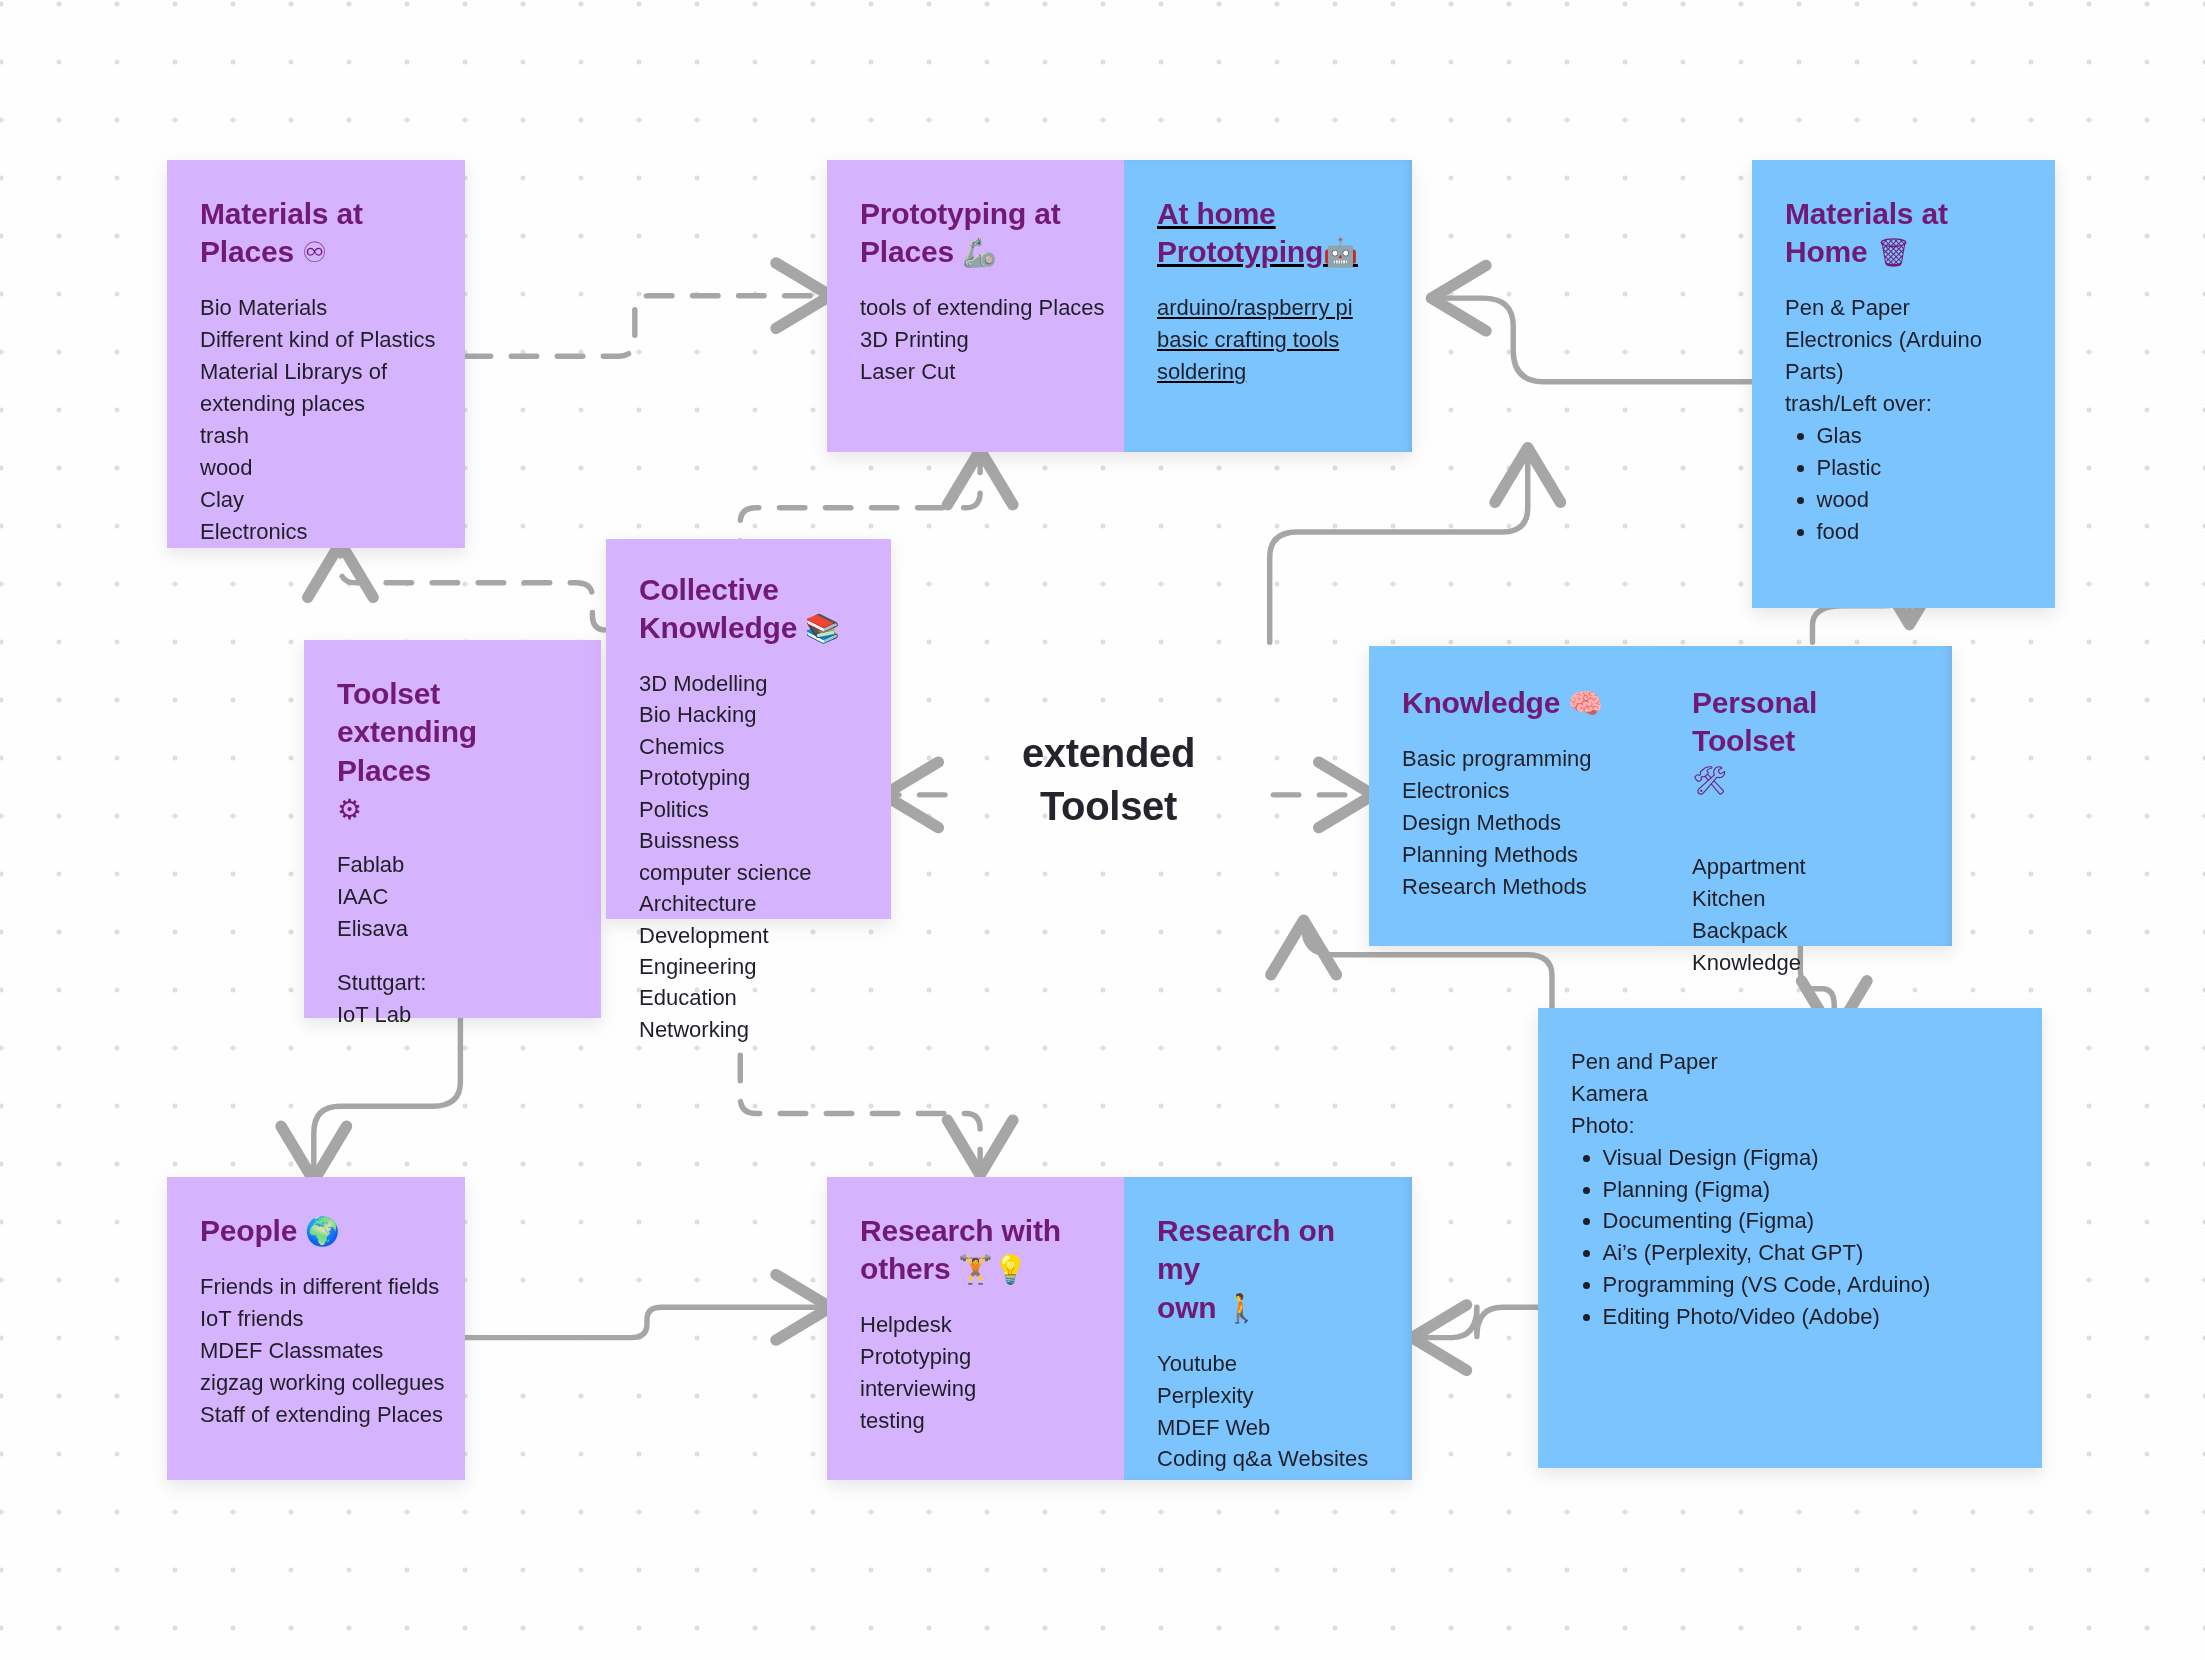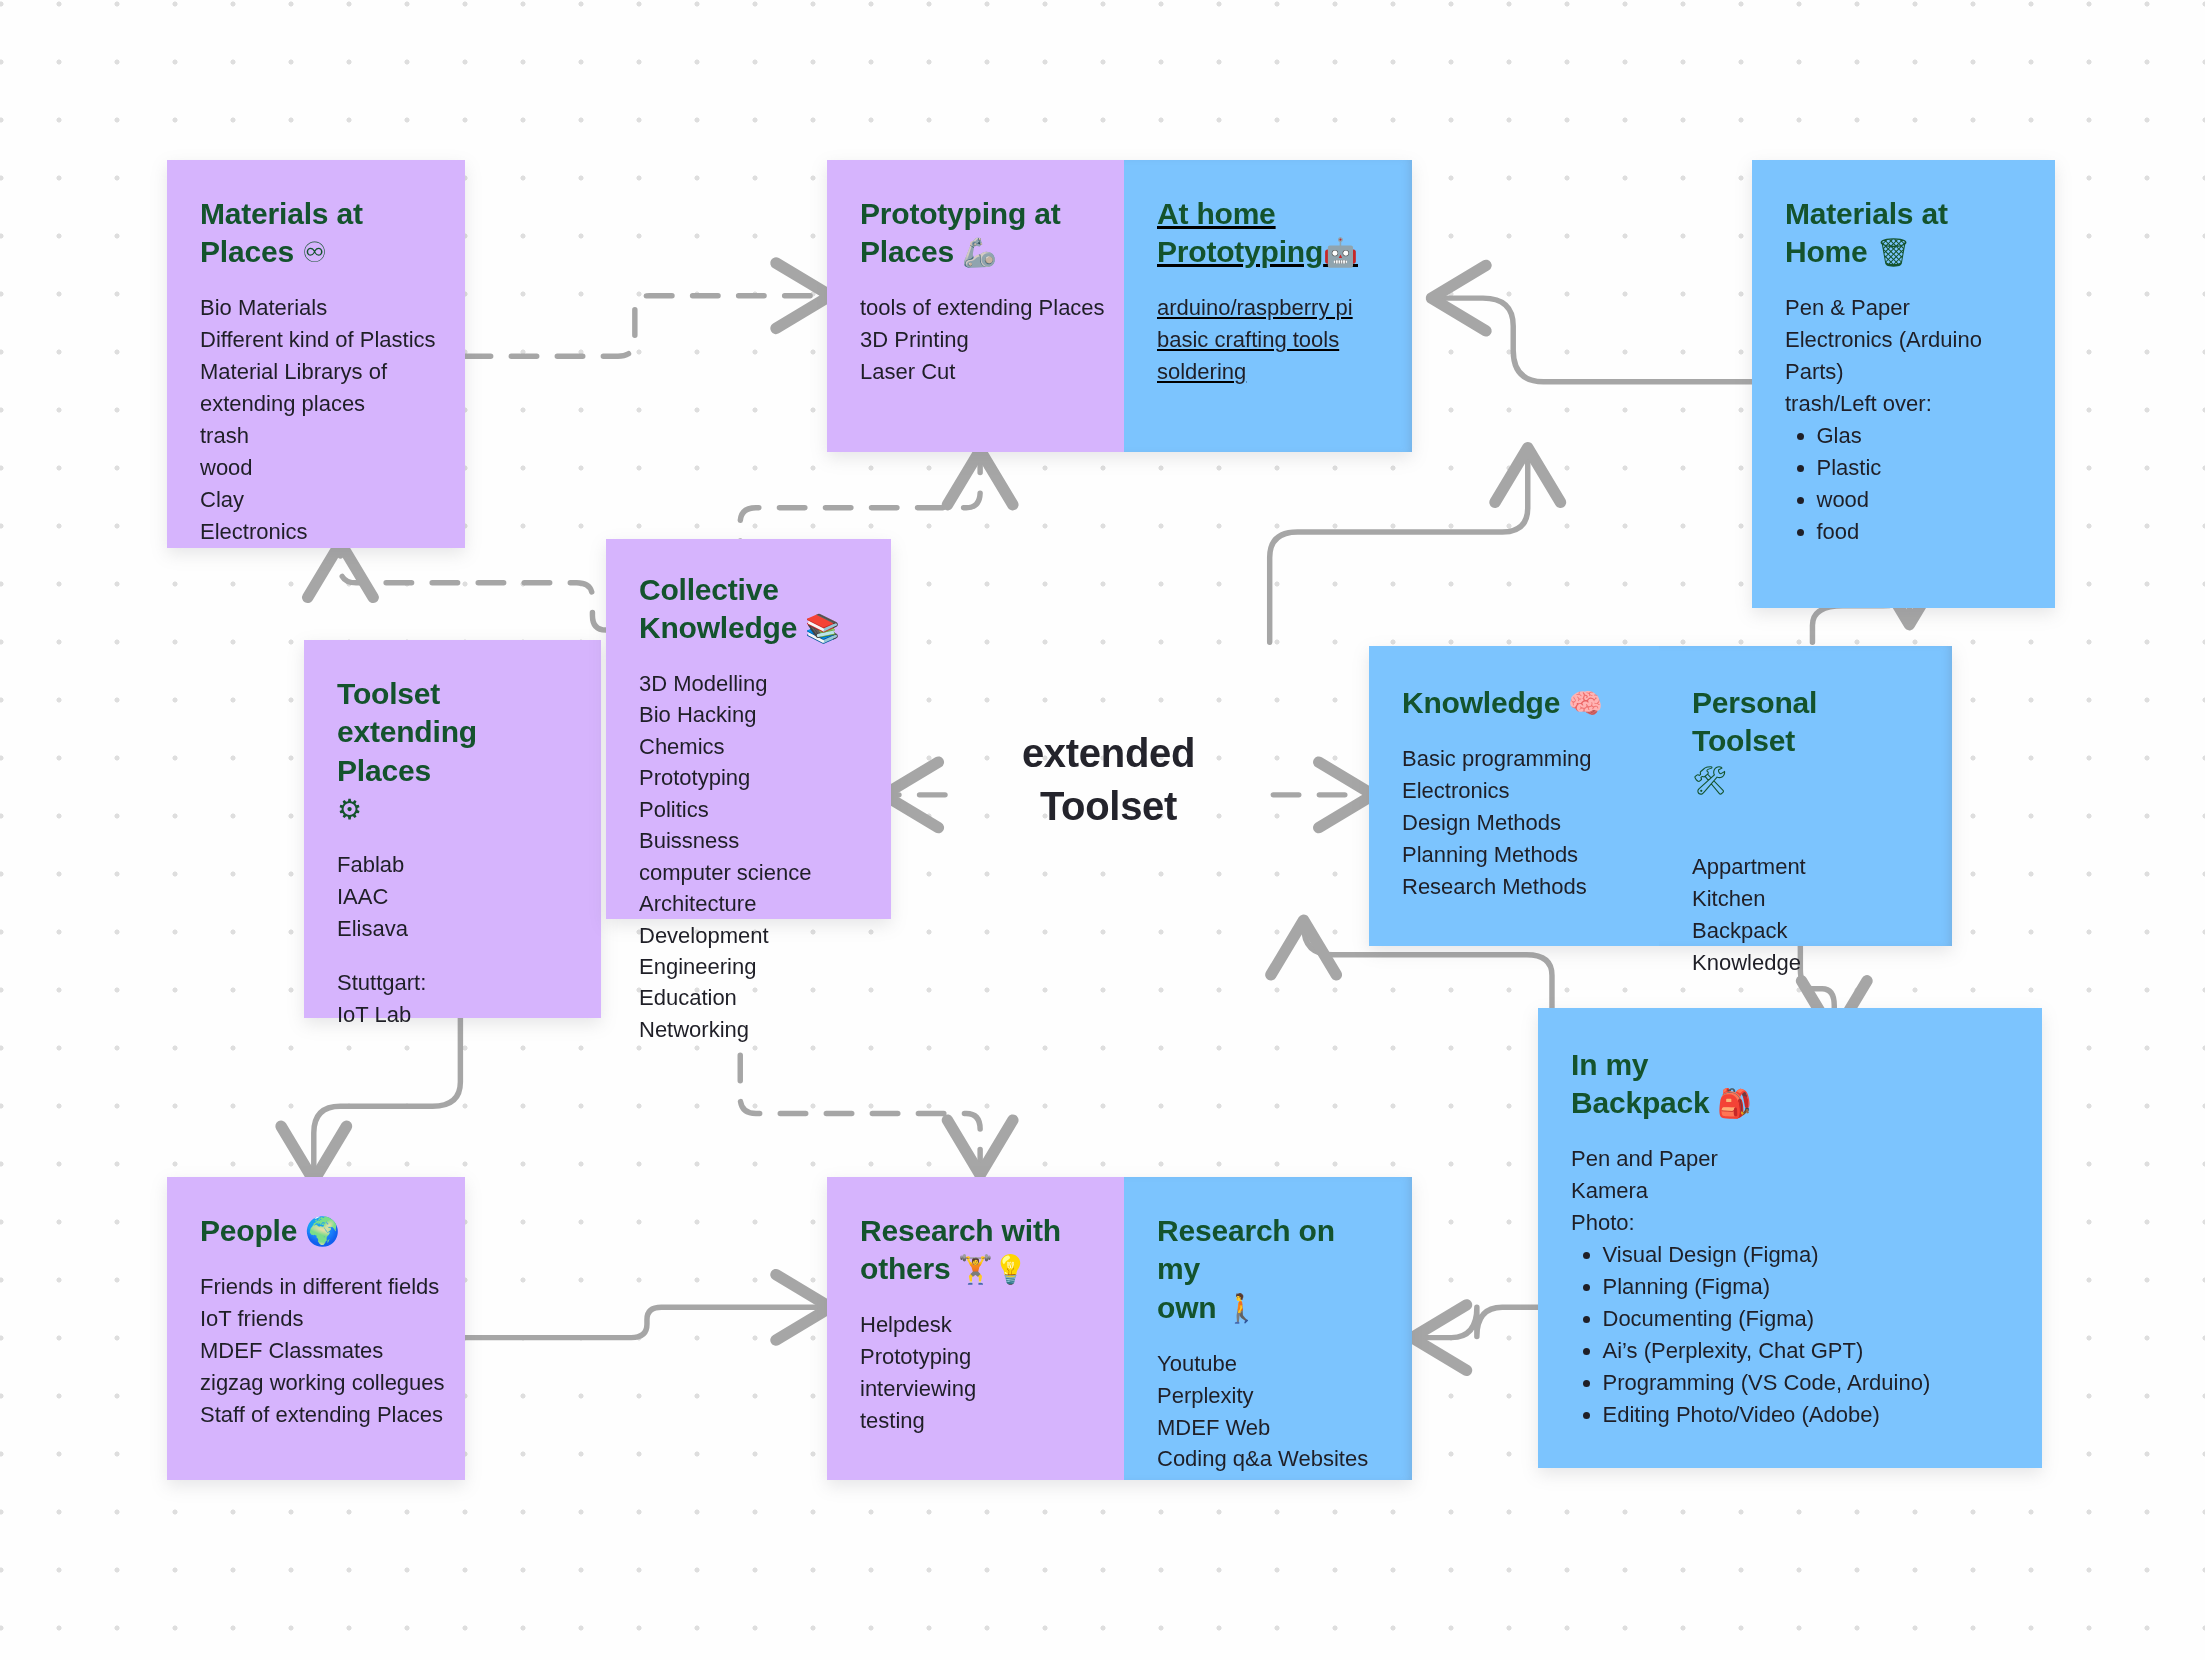--- a/index.html
+++ b/index.html
@@ -43,21 +43,21 @@
   }
   .split > .pane { height: 100%; }
   .pane-purple { background: #d6b4fd; }
   .pane-blue   { background: #7cc4fe; }
   .pane-divider { box-shadow: -6px 0 9.7px -4.8px rgba(90,90,110,0.22) inset; }
 
   .card-title {
     font-size: 30px;
     font-weight: 700;
     line-height: 1.28;
-    color: #14532d;
+    color: #701a75;
     letter-spacing: -0.2px;
     margin: 0 0 20.6px 0;
     max-width: 100%;
   }
   .card-title .emo {
     font-size: 28px;
     font-weight: 400;
     letter-spacing: 0;
   }
   .card-body {
@@ -270,25 +270,20 @@
         <span class="line">Appartment</span>
         <span class="line">Kitchen</span>
         <span class="line">Backpack</span>
         <span class="line">Knowledge</span>
       </div>
     </div>
   </div>
 
   <div class="card" style="left:1538px; top:1008px; width:504px; height:460px;">
     <div class="pane pane-blue" style="height:100%; padding-top:38px;">
-      <h2 class="card-title">
-        <span>In my</span><br>
-        <span>Backpack</span>
-        <span class="emo">🎒</span>
-      </h2>
       <div class="card-body">
         <span class="line">Pen and Paper</span>
         <span class="line">Kamera</span>
         <span class="line">Photo:</span>
       </div>
       <ul class="bullets">
         <li>Visual Design (Figma)</li>
         <li>Planning (Figma)</li>
         <li>Documenting (Figma)</li>
         <li>Ai’s (Perplexity, Chat GPT)</li>

